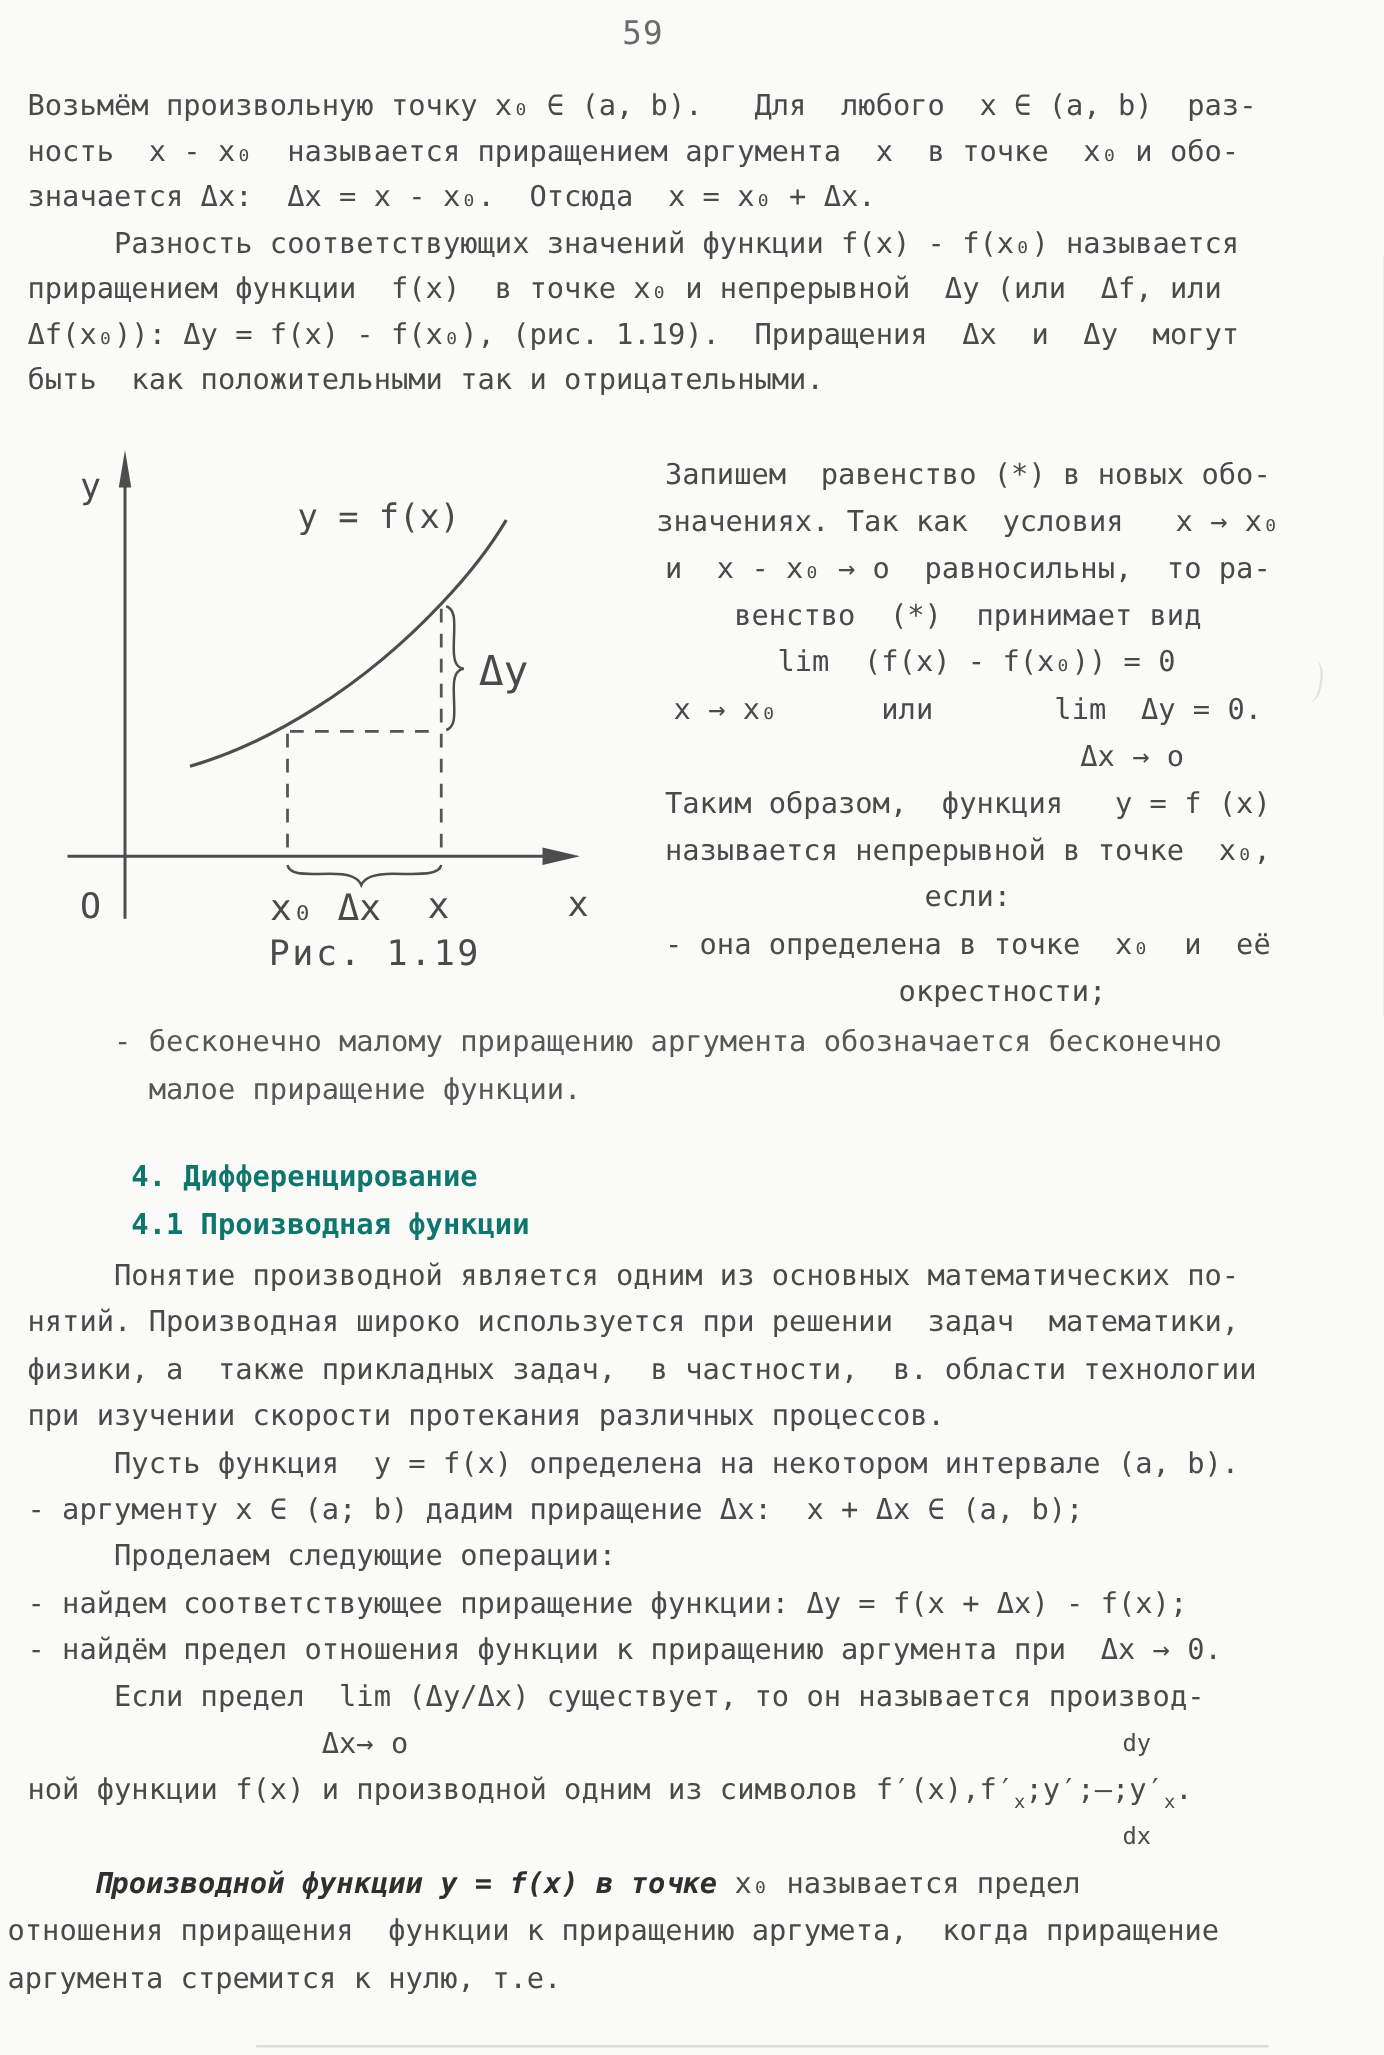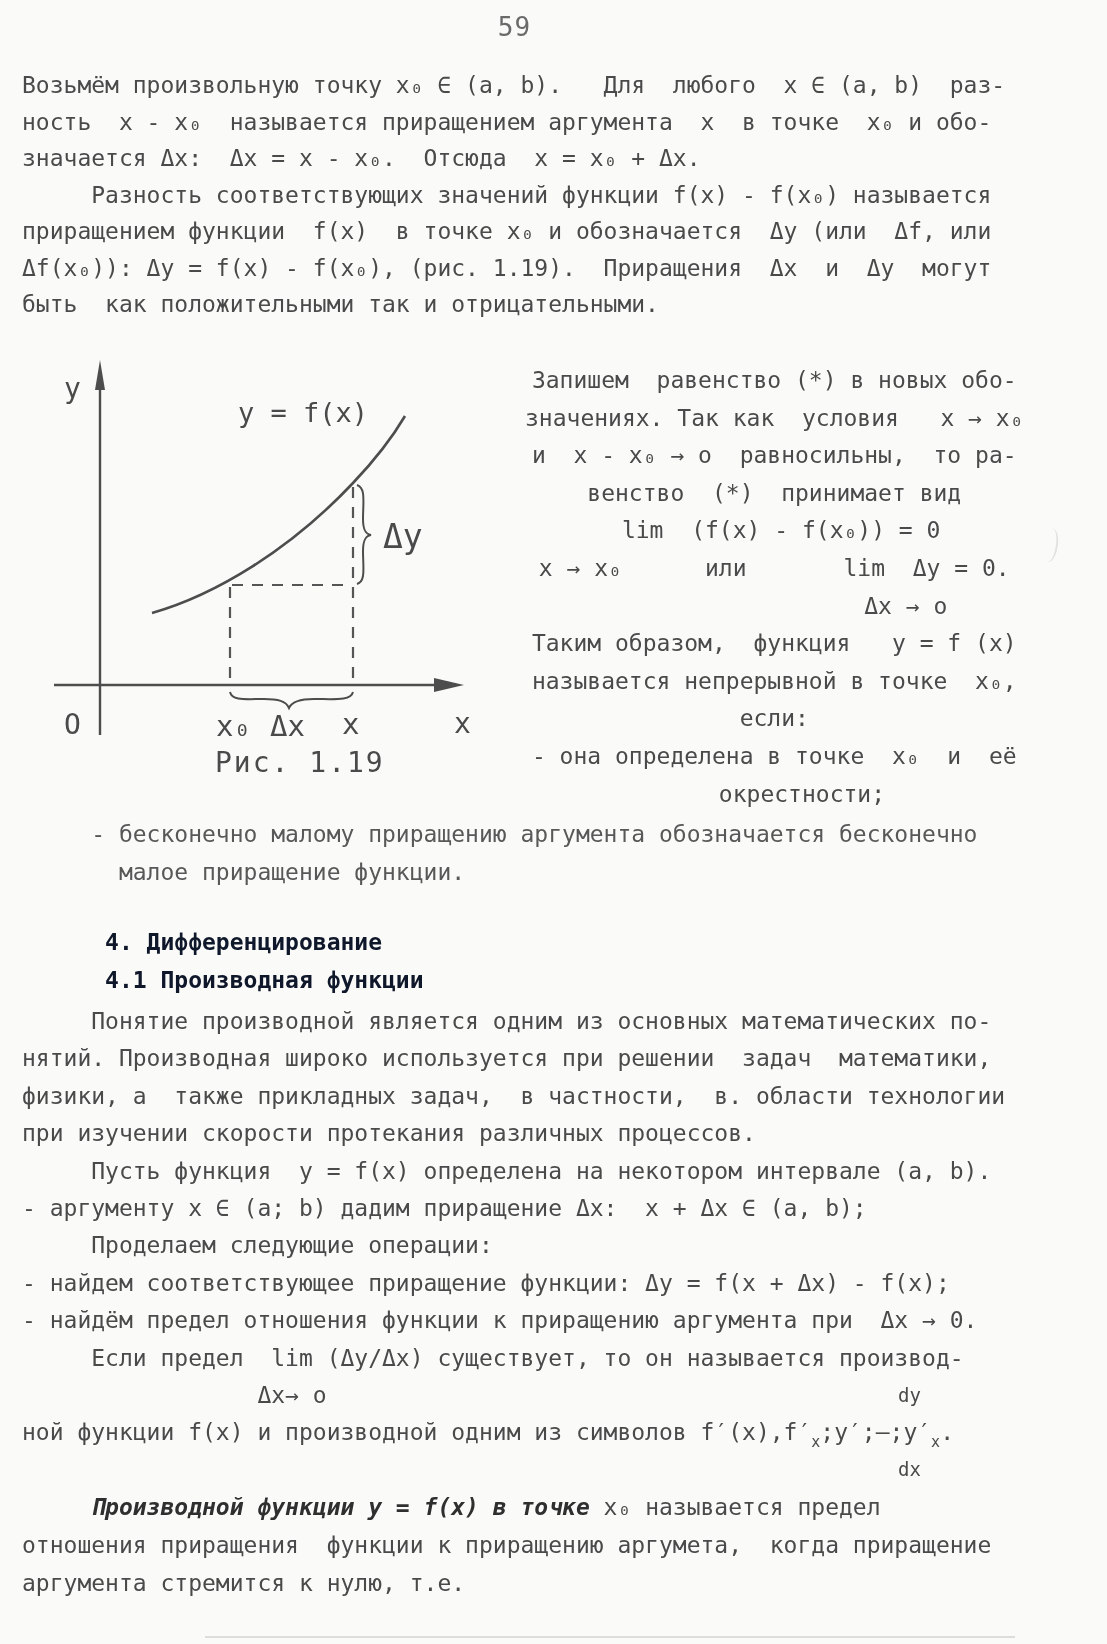--- a/index.html
+++ b/index.html
@@ -14,21 +14,21 @@
   }
   .pageno{
     position:absolute;top:12px;left:0;width:1029px;
     text-align:center;font-size:26px;color:#6a6a6a;letter-spacing:1px;
   }
   .block{position:absolute;}
   .ln{display:block;white-space:pre;font-size:23px;line-height:1;}
   .p1 .ln{height:36.5px;}
   .rc .ln{height:37.6px;text-align:center;}
   .bl .ln{height:37.5px;color:#585858;}
-  .hd .ln{height:38px;font-weight:bold;color:#0f172a;}
+  .hd .ln{height:38px;font-weight:bold;color:#0f766e;}
   .p2 .ln{height:37.4px;}
   .p3 .ln{height:38px;}
   .bolditalic{font-weight:bold;font-style:italic;color:#2f2f2f;}
   .sub{font-size:15px;vertical-align:-7px;}
   .frac{position:absolute;font-size:19px;white-space:pre;color:#4a4a4a;}
   .fig{position:absolute;left:40px;top:350px;width:470px;height:432px;}
   .fig svg{display:block;}
   .fig text{font-family:"DejaVu Sans Mono","DejaVu Sans",monospace;fill:#4a4a4a;}
   .smudge{
     position:absolute;left:1042px;top:528px;width:14px;height:34px;
@@ -45,21 +45,21 @@
 
 <div class="page">
 
   <div class="pageno">59</div>
 
   <div class="block p1" style="left:22px;top:74px;">
     <span class="ln">Возьмём произвольную точку x₀ ∈ (a, b).   Для  любого  x ∈ (a, b)  раз-</span>
     <span class="ln">ность  x - x₀  называется приращением аргумента  x  в точке  x₀ и обо-</span>
     <span class="ln">значается Δx:  Δx = x - x₀.  Отсюда  x = x₀ + Δx.</span>
     <span class="ln">     Разность соответствующих значений функции f(x) - f(x₀) называется</span>
-    <span class="ln">приращением функции  f(x)  в точке x₀ и обозначается  Δy (или  Δf, или</span>
+    <span class="ln">приращением функции  f(x)  в точке x₀ и непрерывной  Δy (или  Δf, или</span>
     <span class="ln">Δf(x₀)): Δy = f(x) - f(x₀), (рис. 1.19).  Приращения  Δx  и  Δy  могут</span>
     <span class="ln">быть  как положительными так и отрицательными.</span>
   </div>
 
   <div class="fig">
     <svg width="470" height="432" viewBox="0 0 470 432">
 
       <line x1="60" y1="22" x2="60" y2="385" stroke="#4d4d4d" stroke-width="2.4"></line>
       <polygon points="60,10 55,40 65,40" fill="#4d4d4d"></polygon>
       <line x1="14" y1="335" x2="408" y2="335" stroke="#4d4d4d" stroke-width="2.4"></line>
@@ -123,21 +123,21 @@
     <span class="ln">- найдем соответствующее приращение функции: Δy = f(x + Δx) - f(x);</span>
     <span class="ln">- найдём предел отношения функции к приращению аргумента при  Δx → 0.</span>
     <span class="ln">     Если предел  lim (Δy/Δx) существует, то он называется производ-</span>
     <span class="ln">                 Δx→ о</span>
     <span class="ln"><span>ной функции f(x) и производной одним из символов f′(x),f′</span><span class="sub">x</span><span>;y′;—;y′</span><span class="sub">x</span><span>.</span></span>
   </div>
 
   <div class="frac" style="left:898px;top:1384px;">dy</div>
   <div class="frac" style="left:898px;top:1458px;">dx</div>
 
-  <div class="block p3" style="left:22px;top:1496px;">
+  <div class="block p3" style="left:6px;top:1496px;">
     <span class="ln"><span class="bolditalic">     Производной функции y = f(x) в точке </span><span>x₀ называется предел</span></span>
     <span class="ln">отношения приращения  функции к приращению аргумета,  когда приращение</span>
     <span class="ln">аргумента стремится к нулю, т.е.</span>
   </div>
 
   <div class="smudge"></div>
   <div class="bottom-artifact"></div>
 
 </div>
 

